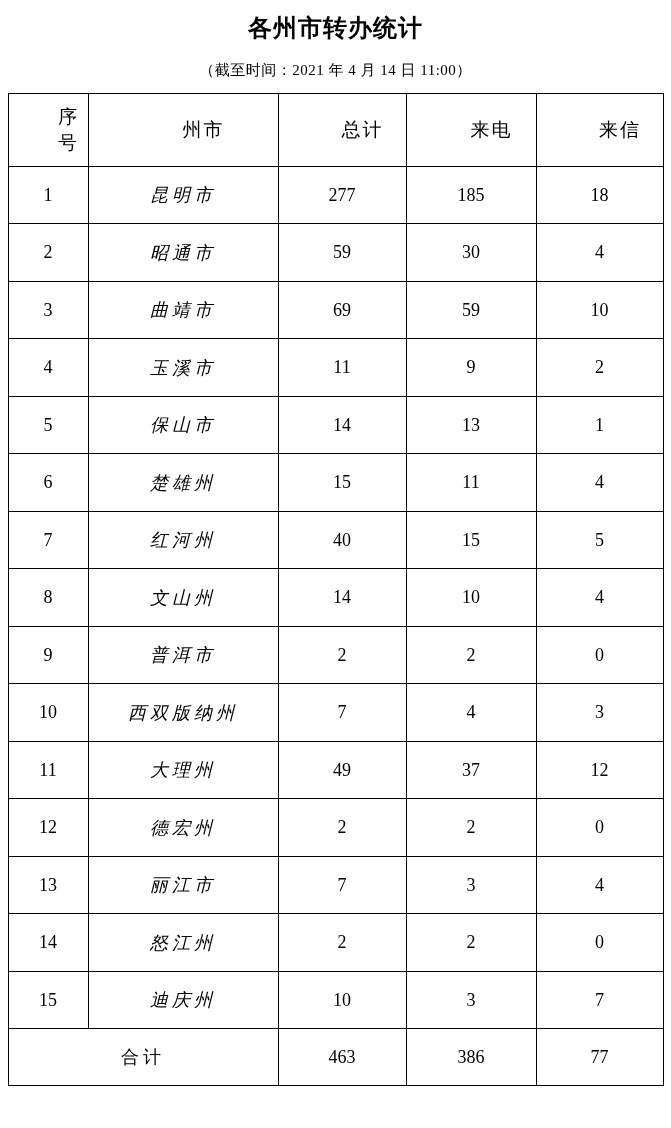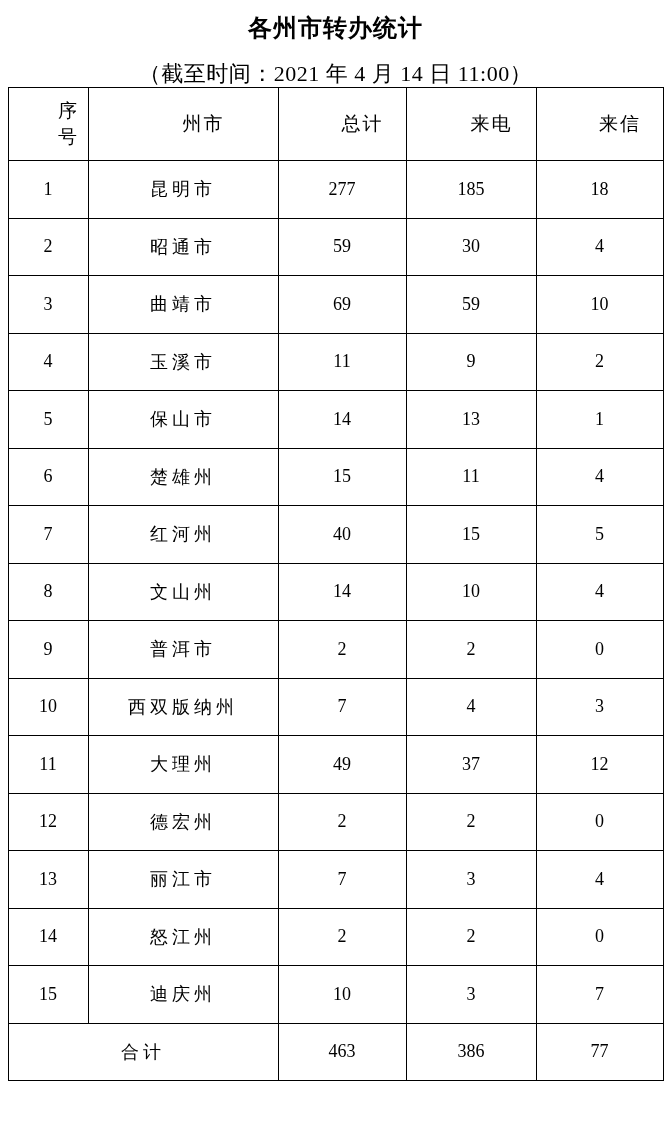--- a/index.html
+++ b/index.html
@@ -25,23 +25,23 @@
     font-size: 24px;
     font-weight: bold;
     letter-spacing: 1px;
     margin-top: 14px;
     margin-bottom: 0;
     line-height: 1.2;
     font-family: "Liberation Serif", "DejaVu Serif", serif;
   }
   .subtitle {
     text-align: center;
-    font-size: 22px;
+    font-size: 15px;
     margin-top: 18px;
-    margin-bottom: 0;
+    margin-bottom: 14px;
     line-height: 1.2;
     letter-spacing: 0.5px;
   }
   table.stats {
     border-collapse: collapse;
     width: 655px;
     margin: 0 auto;
     table-layout: fixed;
   }
   table.stats td, table.stats th {
@@ -65,20 +65,21 @@
     height: 56px;
   }
   .col-idx { width: 80px; }
   .col-city { width: 190px; }
   .col-total { width: 128px; }
   .col-call { width: 130px; }
   .col-letter { width: 127px; }
   .city-name {
     letter-spacing: 4px;
     display: inline-block;
+    font-style: italic;
   }
   .total-label {
     letter-spacing: 4px;
     display: inline-block;
   }
   .num {
     font-family: "Liberation Serif", "DejaVu Serif", serif;
   }
 </style>
 </head>

